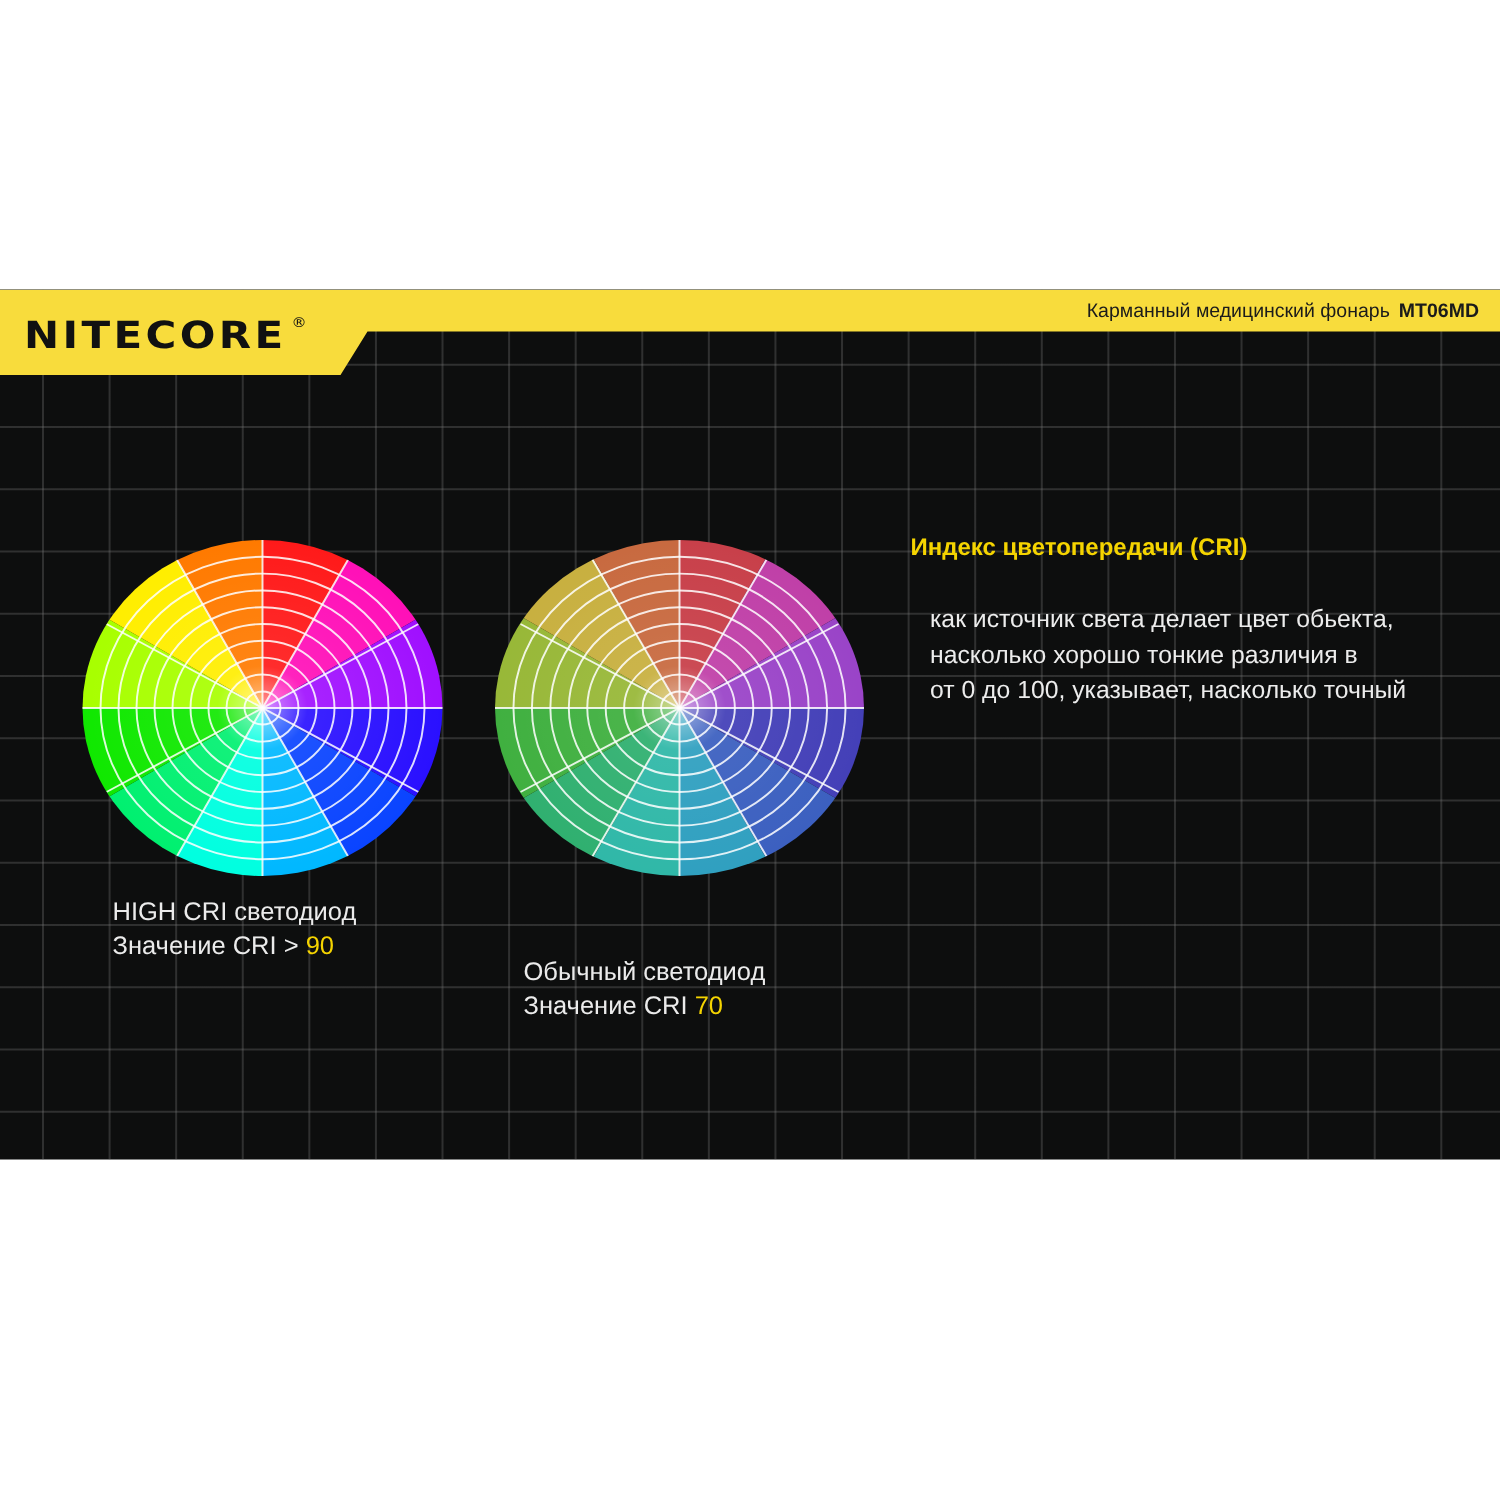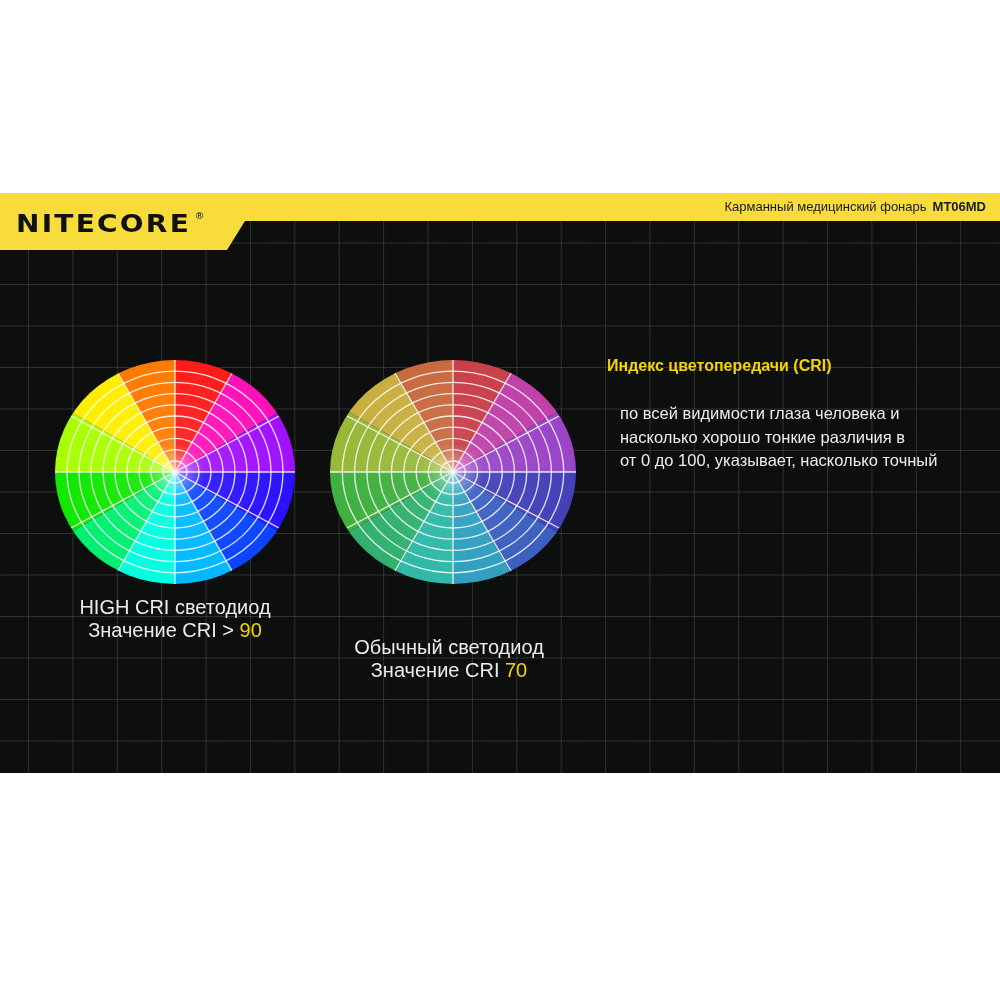--- a/index.html
+++ b/index.html
@@ -24,21 +24,21 @@
   .logo sup { font-size:9px; font-weight:normal; vertical-align:top; position:relative; top:2px; margin-left:3px; letter-spacing:0; }
   .banner-title {
     position:absolute; right:14px; top:6px; font-size:13px; color:#1b1b1b;
     font-family:"Liberation Sans", sans-serif; white-space:nowrap;
   }
   .banner-title b { font-weight:bold; margin-left:6px; }
   .wheel { position:absolute; }
   .wheel svg { display:block; }
   .caption {
     position:absolute; color:#ebebeb; font-family:"Liberation Sans", sans-serif;
-    font-size:20px; line-height:23px; text-align:center; white-space:nowrap;
+    font-size:17px; line-height:23px; text-align:left; white-space:nowrap;
   }
   .caption .yl { color:#f5d400; }
   .heading {
     position:absolute; left:607px; top:164px; color:#f5d400;
     font-family:"Liberation Sans", sans-serif; font-weight:bold; font-size:16px; white-space:nowrap;
   }
   .para {
     position:absolute; left:620px; top:209px; width:360px; color:#ececec;
     font-family:"Liberation Sans", sans-serif; font-size:16.5px; line-height:23.5px;
   }
@@ -161,18 +161,18 @@
   </div>
 
   <div class="caption" style="left:349px; top:403px; width:200px;margin-top:40px;">
     <div>Обычный светодиод</div>
     <div><span>Значение CRI </span><span class="yl">70</span></div>
   </div>
 
   <div class="heading">Индекс цветопередачи (CRI)</div>
 
   <div class="para">
-    <div>по всей видимости глаза человека и</div>
+    <div>как источник света делает цвет обьекта,</div>
     <div>насколько хорошо тонкие различия в</div>
     <div>от 0 до 100, указывает, насколько точный</div>
   </div>
 
 </div>
 
 </body></html>

